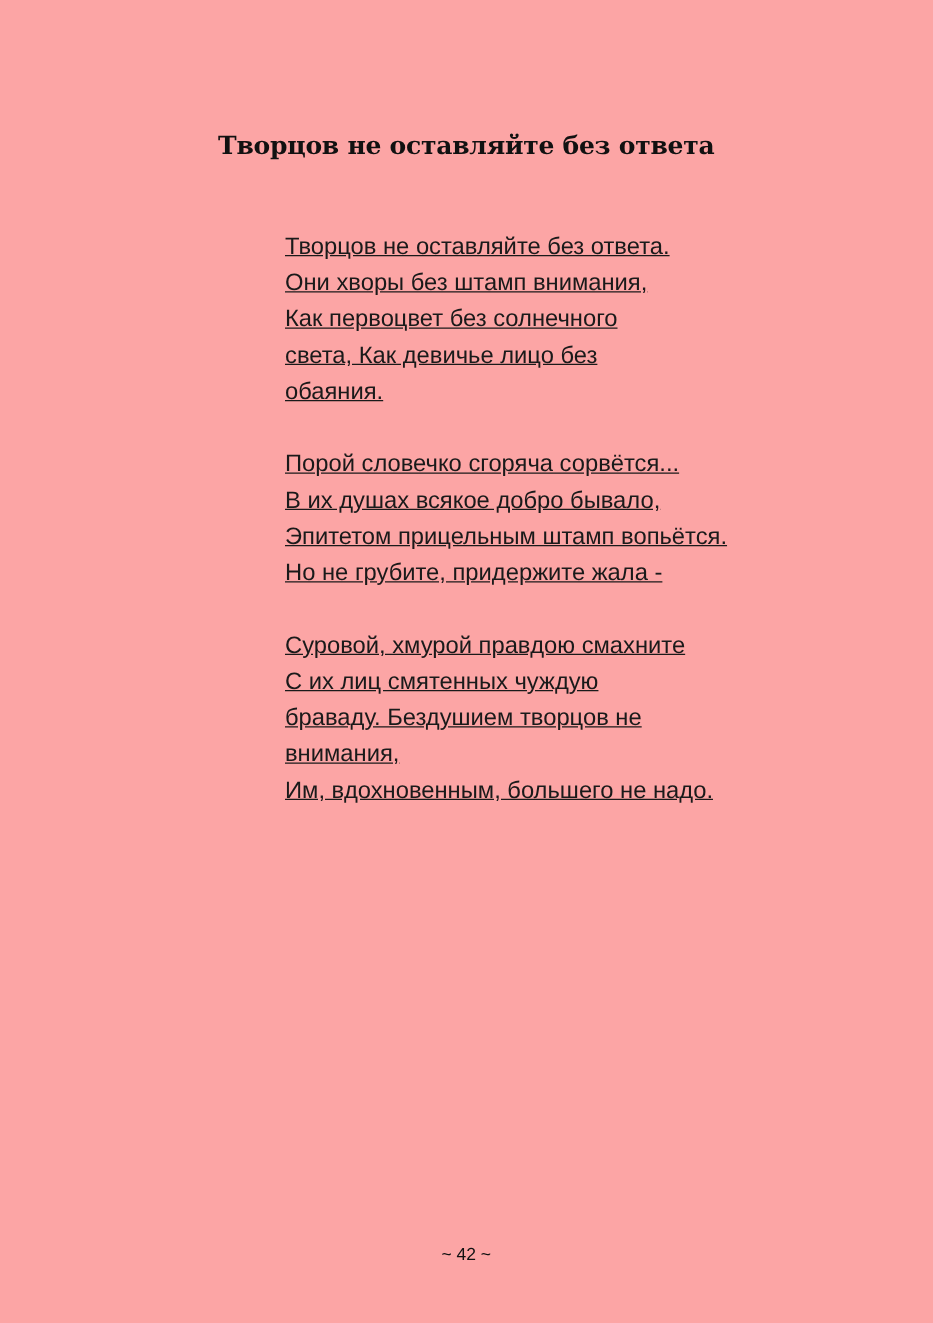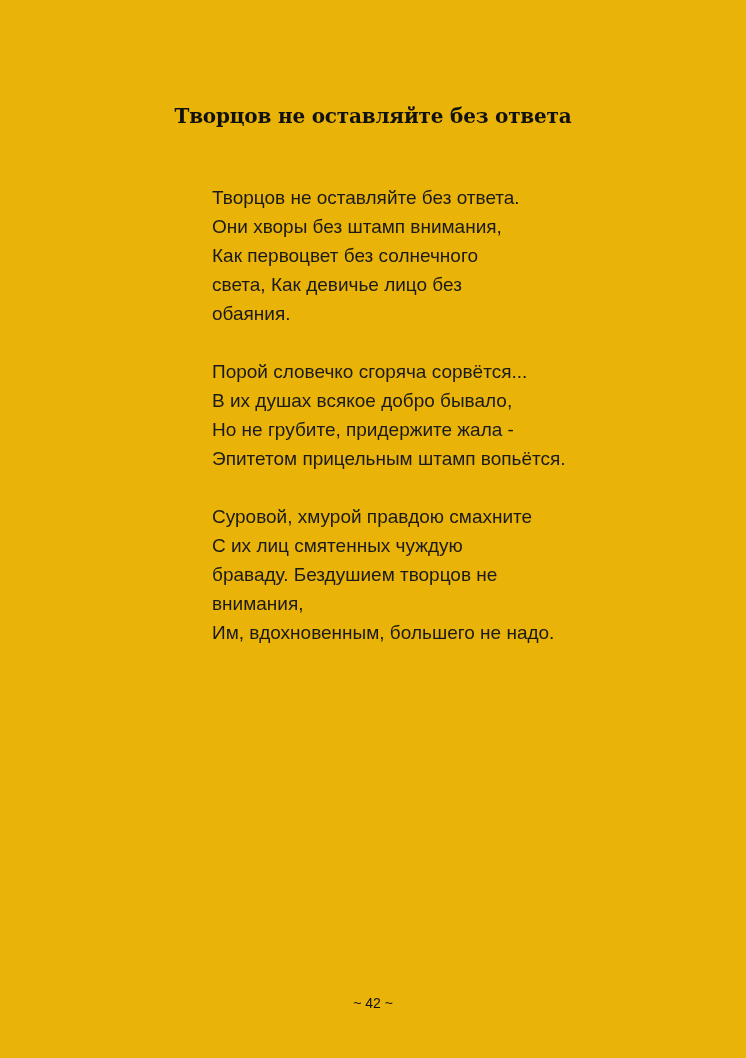--- a/index.html
+++ b/index.html
@@ -4,44 +4,45 @@
   <style>
     html, body {
       margin: 0;
       padding: 0;
       background: #ffffff;
     }
     .page {
       position: relative;
       width: 746px;
       height: 1058px;
-      background: #eab308;
+      background: #fca5a5;
       overflow: hidden;
       color: #111111;
     }
     .title {
       position: absolute;
       left: 0;
       top: 104px;
       width: 746px;
       text-align: center;
       font-family: "DejaVu Serif", "Liberation Serif", serif;
       font-weight: bold;
       font-size: 20px;
       letter-spacing: -0.2px;
       color: #111111;
       margin: 0;
     }
     .poem {
       position: absolute;
-      left: 212px;
+      left: 228px;
       top: 183px;
       font-family: "Liberation Sans", sans-serif;
       font-size: 19px;
       color: #1a1a1a;
+      text-decoration: underline;
     }
     .line {
       height: 29px;
       line-height: 29px;
       white-space: nowrap;
     }
     .stanza-gap {
       height: 29px;
     }
     .page-number {
@@ -66,22 +67,22 @@
       <div class="line">Творцов не оставляйте без ответа.</div>
       <div class="line">Они хворы без штамп внимания,</div>
       <div class="line">Как первоцвет без солнечного</div>
       <div class="line">света, Как девичье лицо без</div>
       <div class="line">обаяния.</div>
     </div>
     <div class="stanza-gap"></div>
     <div class="stanza">
       <div class="line">Порой словечко сгоряча сорвётся...</div>
       <div class="line">В их душах всякое добро бывало,</div>
+      <div class="line">Эпитетом прицельным штамп вопьётся.</div>
       <div class="line">Но не грубите, придержите жала -</div>
-      <div class="line">Эпитетом прицельным штамп вопьётся.</div>
     </div>
     <div class="stanza-gap"></div>
     <div class="stanza">
       <div class="line">Суровой, хмурой правдою смахните</div>
       <div class="line">С их лиц смятенных чуждую</div>
       <div class="line">браваду. Бездушием творцов не</div>
       <div class="line">внимания,</div>
       <div class="line">Им, вдохновенным, большего не надо.</div>
     </div>
   </div>

